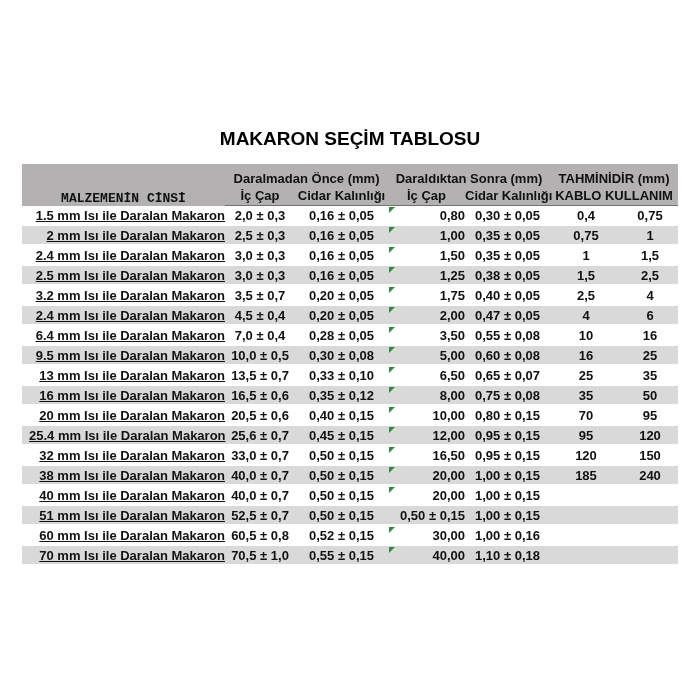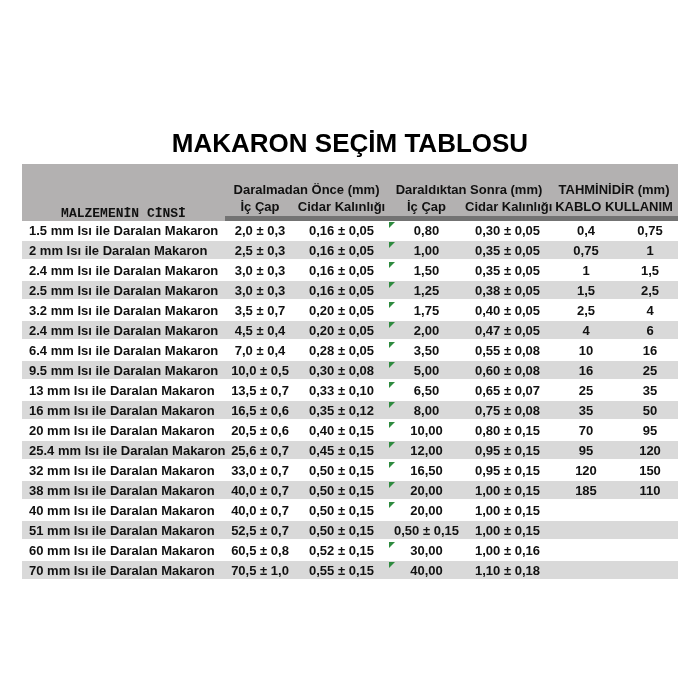--- a/index.html
+++ b/index.html
@@ -14,21 +14,21 @@
     overflow: hidden;
     font-family: "Liberation Sans", sans-serif;
     color: #1a1a1a;
   }
   .page-title {
     position: absolute;
     top: 128px;
     left: 0;
     width: 700px;
     text-align: center;
-    font-size: 26px;
+    font-size: 19px;
     font-weight: bold;
     color: #000000;
     letter-spacing: 0px;
     white-space: nowrap;
   }
   .table-wrap {
     position: absolute;
     left: 22px;
     top: 164px;
     width: 656px;
@@ -41,41 +41,42 @@
   }
   thead th {
     background: var(--header-bg, #b3b1b1);
     font-size: 13px;
     font-weight: bold;
     text-align: center;
     padding: 0;
     white-space: nowrap;
     color: #111111;
   }
-  thead tr.group-row th { height: 21px; vertical-align: bottom; padding-top: 12px; }
-  thead tr.sub-row th   { height: 19px; vertical-align: middle; border-bottom: 5px solid #737373; }
+  thead tr.group-row th { height: 21px; vertical-align: bottom; padding-top: 1px; }
+  thead tr.sub-row th   { height: 19px; vertical-align: middle; border-bottom: 1px solid #737373; }
   thead th.malzeme { vertical-align: middle; font-family: Liberation Mono, monospace; }
   tbody td {
     height: 18px;
     padding: 0;
     font-size: 13px;
     font-weight: bold;
     text-align: center;
     vertical-align: middle;
     white-space: nowrap;
     border-bottom: 2px solid #ffffff;
     background: #ffffff;
     color: #111111;
   }
   tbody tr.stripe td { background: var(--stripe-bg, #d9d9d9); }
   tbody td.name {
-    text-align: left;
+    text-align: right;
     padding-left: 7px;
-  }
-  tbody td.flagcell { position: relative; }
+    text-decoration: underline;
+  }
+  tbody td.flagcell { position: relative; text-align: right; }
   .flag {
     position: absolute;
     left: 1px;
     top: 1px;
     width: 0;
     height: 0;
     border-style: solid;
     border-width: 6px 6px 0 0;
     border-color: var(--flag-green, #2e8b3f) transparent transparent transparent;
   }
@@ -229,21 +230,21 @@
           <td>120</td>
           <td>150</td>
         </tr>
         <tr class="stripe">
           <td class="name">38 mm Isı ile Daralan Makaron</td>
           <td>40,0 ± 0,7</td>
           <td>0,50 ± 0,15</td>
           <td class="flagcell"><span class="flag"></span><span>20,00</span></td>
           <td>1,00 ± 0,15</td>
           <td>185</td>
-          <td>110</td>
+          <td>240</td>
         </tr>
         <tr>
           <td class="name">40 mm Isı ile Daralan Makaron</td>
           <td>40,0 ± 0,7</td>
           <td>0,50 ± 0,15</td>
           <td class="flagcell"><span class="flag"></span><span>20,00</span></td>
           <td>1,00 ± 0,15</td>
           <td></td>
           <td></td>
         </tr>

